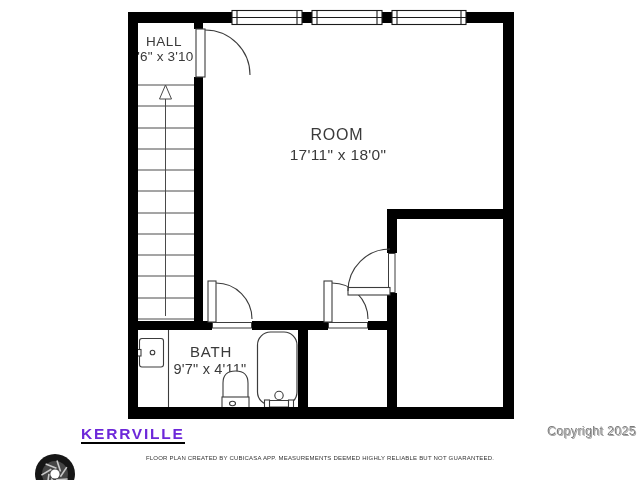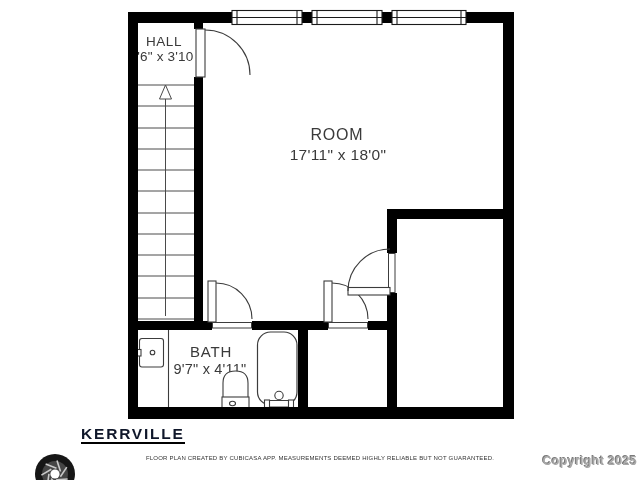--- a/index.html
+++ b/index.html
@@ -20,34 +20,34 @@
   .bath-name{font-size:15px;letter-spacing:0.8px;}
   .bath-dim{font-size:14.5px;letter-spacing:0.2px;}
 
   
   .footer-logo{
     position:absolute;left:34px;top:426px;
     display:flex;align-items:center;gap:5px;
   }
   .logo-text{display:flex;flex-direction:column;}
   .logo-line1{
-    font-size:15.5px;font-weight:800;letter-spacing:1.8px;color:#0f172a;
+    font-size:15.5px;font-weight:800;letter-spacing:1.8px;color:#6d28d9;
     border-bottom:2.5px solid #000;padding-bottom:1px;line-height:15px;
   }
   .logo-line2{
     font-size:13.5px;font-weight:800;letter-spacing:1.1px;color:#000;
     line-height:14px;padding-top:16px;margin-top:48px;
   }
   .disclaimer{
     position:absolute;left:0;top:455px;width:100%;
     text-align:center;font-size:6px;letter-spacing:0.2px;color:#333;
   }
   .copyright{
-    position:absolute;right:3px;top:456px;
-    text-align:right;font-weight:700;font-size:12.5px;line-height:11.5px;
+    position:absolute;right:3px;top:427px;
+    text-align:right;font-weight:400;font-size:12.5px;line-height:11.5px;
     color:#a8a8a8;
     text-shadow:-1px -1px 0 #7a7a7a, 1px 1px 0 #ffffff;
     letter-spacing:0.3px;
   }
 </style>
 </head>
 <body>
 
 <div class="stage">
 

